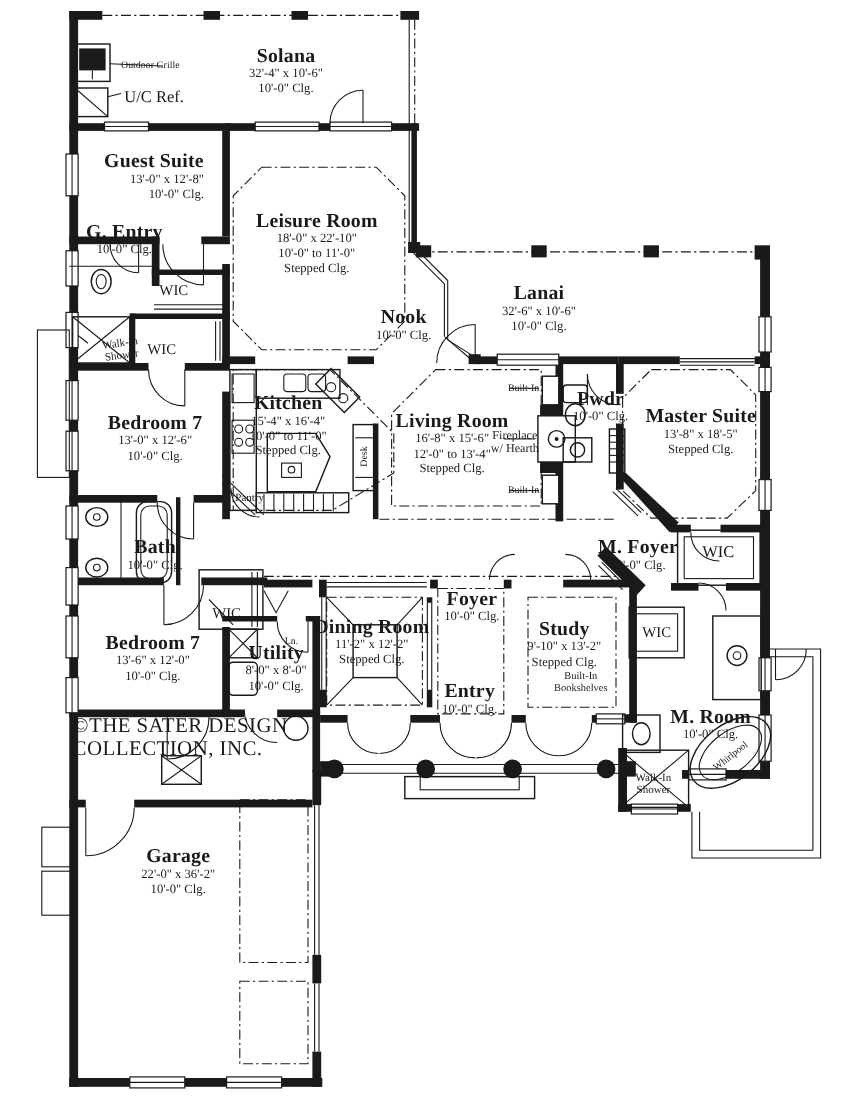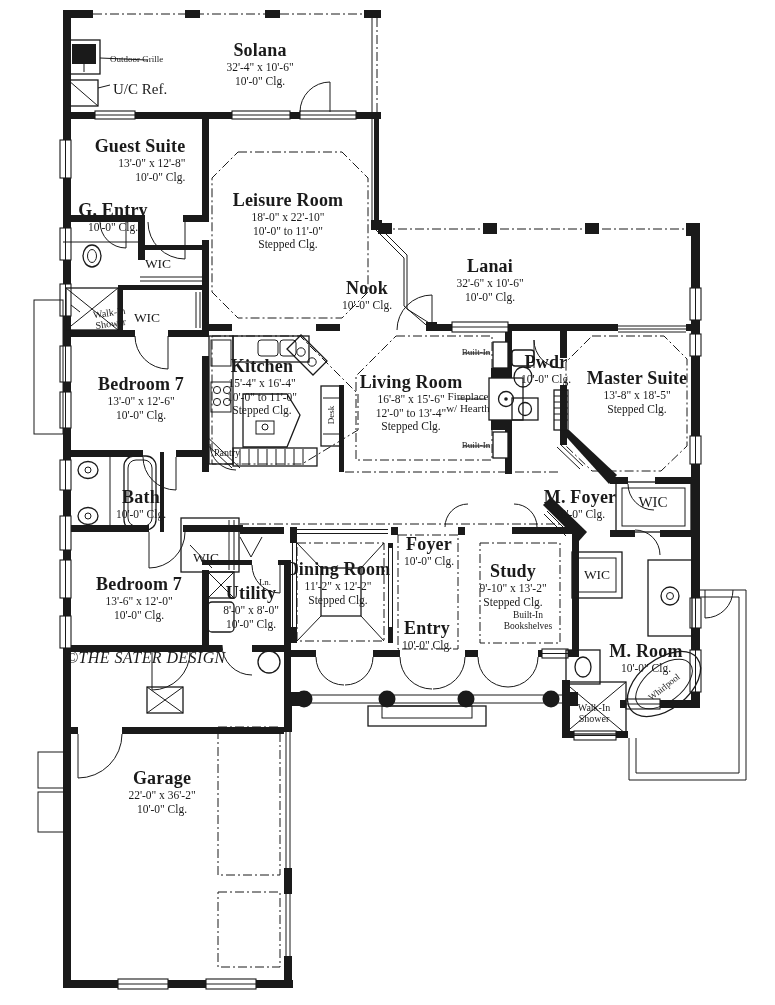--- a/index.html
+++ b/index.html
@@ -11,21 +11,21 @@
   .th{fill:none;stroke:#1a1a1a;stroke-width:1;}
   .dd{fill:none;stroke:#1a1a1a;stroke-width:1;stroke-dasharray:9 3 2 3;}
   .wn{fill:#fff;stroke:#1a1a1a;stroke-width:1.1;}
   .lw{fill:#fff;stroke:#1a1a1a;stroke-width:1.3;}
   .room{position:absolute;text-align:center;transform:translateX(-50%);line-height:1.18;white-space:nowrap;}
   .rname{font-weight:bold;font-size:18px;letter-spacing:.2px;}
   .rdim{font-size:11.5px;}
   .note{position:absolute;font-size:9.5px;line-height:1.12;white-space:nowrap;}
   .note.c{transform:translateX(-50%);text-align:center;}
   .wic{position:absolute;font-size:13.5px;transform:translateX(-50%);white-space:nowrap;text-align:right;}
-  .copyright{position:absolute;font-size:16px;line-height:1.12;letter-spacing:.4px;white-space:nowrap;font-style:italic;}
+  .copyright{position:absolute;font-size:19px;line-height:1.12;letter-spacing:.4px;white-space:nowrap;}
   .pg .rname{font-size:18px;}
 </style>
 </head>
 <body>
 
 <div class="stage">
 
 <svg class="plan-svg" width="775" height="1005" viewBox="0 0 775 1005">
 
   <g>
@@ -586,15 +586,16 @@
 
 <div class="note c" style="left:664px;top:682px;transform:translateX(-50%) rotate(-38deg);font-size:9px;">Whirlpool</div>
 
 <div class="note c" style="left:594px;top:702px;font-size:10px;">
   <div>Walk-In</div>
   <div>Shower</div>
 </div>
 
 <div class="copyright" style="left:66px;top:649px;">
   <div>©THE SATER DESIGN</div>
+  <div>COLLECTION, INC.</div>
 </div>
 
 </div>
 
 </body></html>

